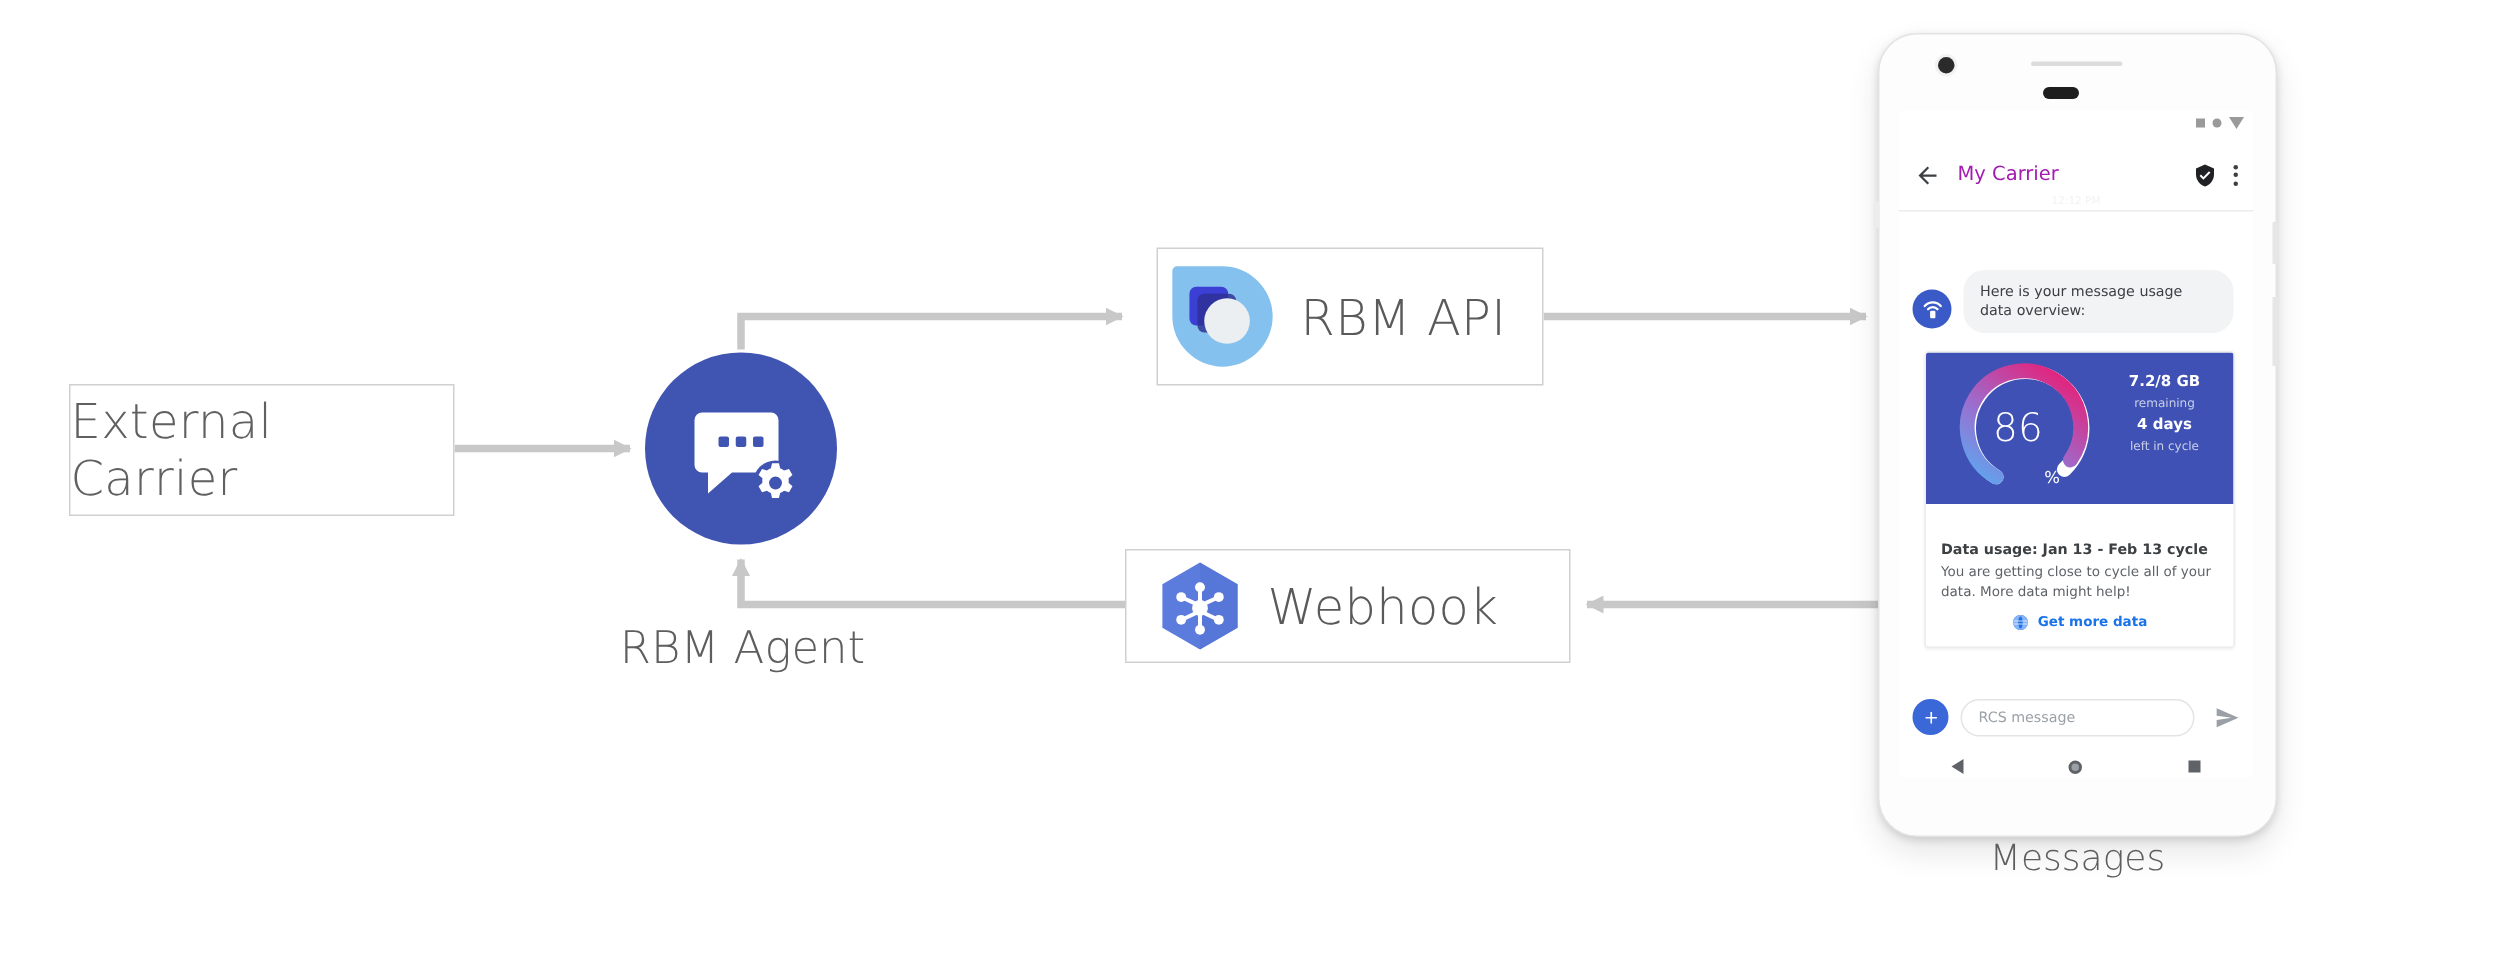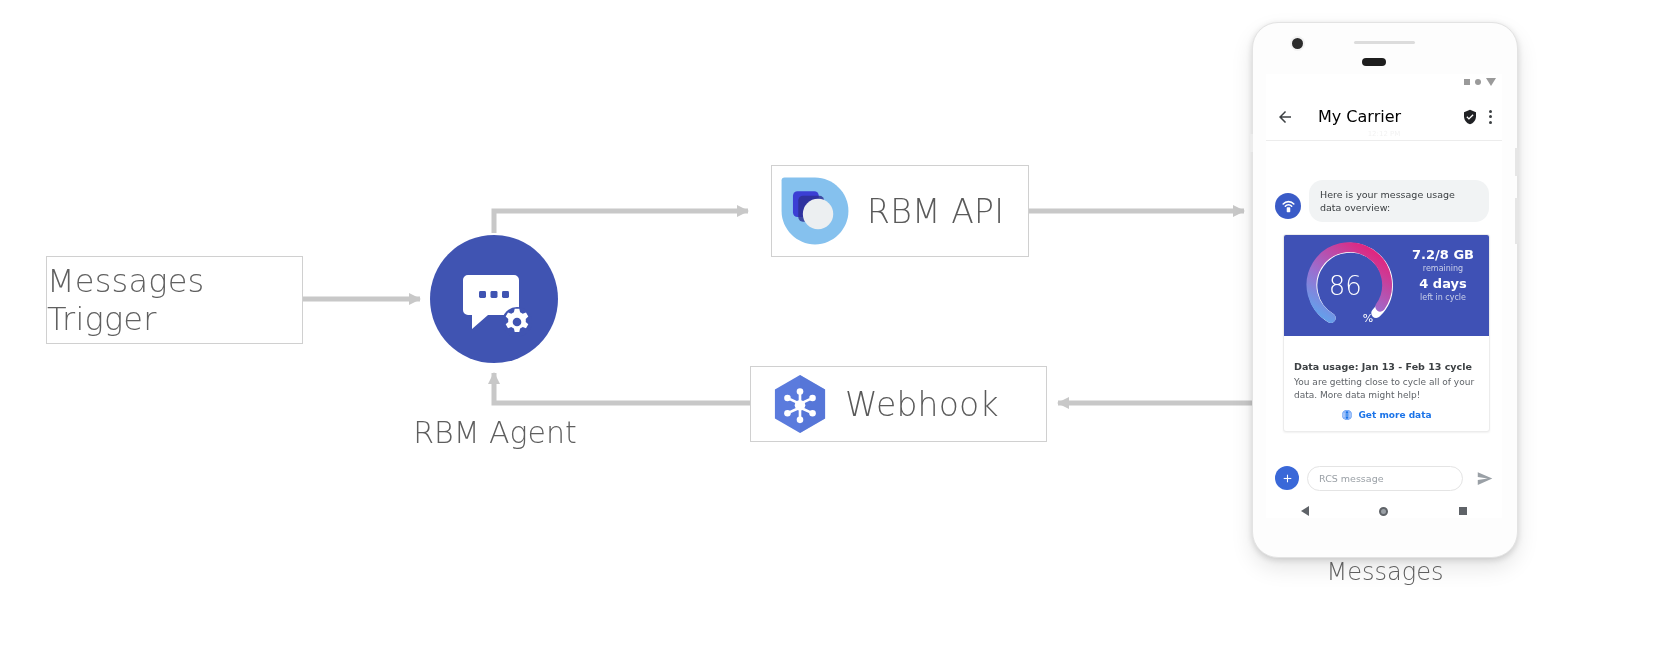--- a/index.html
+++ b/index.html
@@ -52,21 +52,21 @@
   .st-sq{width:6px;height:6px;background:#9a9a9a;}
   .st-dot{width:6px;height:6px;border-radius:50%;background:#9a9a9a;}
   .st-tri{width:0;height:0;border-left:5px solid transparent;border-right:5px solid transparent;
           border-top:8px solid #9a9a9a;}
 
   
   #appbar{position:absolute;left:0;top:19px;width:236px;height:48px;background:#fff;
           display:flex;align-items:center;padding:0 10px;box-sizing:border-box;
           border-bottom:1px solid #ececec;}
   #back-arrow{width:18px;height:18px;flex:0 0 auto;}
-  #appbar-title{margin-left:24px;font-size:16px;color:#000000;font-family:"DejaVu Sans",sans-serif;}
+  #appbar-title{margin-left:11px;font-size:13px;color:#a21caf;font-family:"DejaVu Sans",sans-serif;}
   #appbar-spacer{flex:1 1 auto;}
   #verified-icon{width:16px;height:16px;flex:0 0 auto;}
   #overflow-icon{margin-left:11px;display:flex;flex-direction:column;gap:2.5px;align-items:center;}
   .ov-dot{width:3px;height:3px;border-radius:50%;background:#3c4043;}
   #timestamp{position:absolute;left:0;top:56px;width:236px;text-align:center;font-size:7px;
              color:#f2f2f2;font-family:"DejaVu Sans",sans-serif;}
 
   
   #convo{position:absolute;left:0;top:69px;width:236px;height:310px;background:#fff;}
   #avatar{position:absolute;left:9px;top:50px;width:26px;height:26px;border-radius:50%;background:#3a5bc7;
@@ -79,21 +79,21 @@
   #card{position:absolute;left:17px;top:91px;width:205px;background:#fff;border:1px solid #ececec;
         border-radius:3px;overflow:hidden;box-shadow:0 1px 2px rgba(0,0,0,.06);}
   #card-hero{position:relative;height:101px;background:#3f51b5;}
   #gauge{position:absolute;left:22px;top:6px;width:90px;height:90px;}
   #gauge-pct{position:absolute;left:22px;top:6px;width:90px;height:90px;display:flex;
              align-items:center;justify-content:center;}
   #gauge-pct .num{font-size:26px;color:#fff;font-weight:300;font-family:"DejaVu Sans",sans-serif;line-height:1;}
   #gauge-pct .sym{font-size:11px;color:#fff;font-weight:400;align-self:flex-end;margin-bottom:6px;margin-left:1px;
                   font-family:"DejaVu Sans",sans-serif;}
   #hero-right{position:absolute;left:118px;top:12px;width:82px;color:#fff;text-align:center;}
-  .hr-big{font-size:13px;font-weight:bold;line-height:16px;font-family:"DejaVu Sans",sans-serif;}
+  .hr-big{font-size:10px;font-weight:bold;line-height:16px;font-family:"DejaVu Sans",sans-serif;}
   .hr-sub{font-size:8px;color:#c9cfe8;line-height:11px;font-family:"DejaVu Sans",sans-serif;}
   #hero-right .blk2{margin-top:2px;}
 
   #card-body{padding:24px 10px 6px 10px;}
   #card-title{font-size:9.5px;font-weight:bold;color:#3c4043;line-height:13px;
               font-family:"DejaVu Sans",sans-serif;}
   #card-desc{font-size:9px;color:#5f6368;line-height:12.5px;margin-top:3px;
              font-family:"DejaVu Sans",sans-serif;}
   #card-action{display:flex;align-items:center;justify-content:center;gap:5px;padding:8px 0 4px 0;}
   #card-action .a-lbl{font-size:9px;color:#1a73e8;font-weight:bold;font-family:"DejaVu Sans",sans-serif;}
@@ -136,21 +136,21 @@
     <path d="M494,233 L494,211 L748,211" fill="none" stroke="#c8c8c8" stroke-width="5" marker-end="url(#ah)"></path>
 
     <line x1="1029" y1="211" x2="1244" y2="211" stroke="#c8c8c8" stroke-width="5" marker-end="url(#ah)"></line>
 
     <line x1="1252" y1="403" x2="1058" y2="403" stroke="#c8c8c8" stroke-width="5" marker-end="url(#ah)"></line>
 
     <path d="M750,403 L494,403 L494,373" fill="none" stroke="#c8c8c8" stroke-width="5" marker-end="url(#ah)"></path>
   </svg>
 
   <div class="flowbox" id="ext-trigger">
-    <span class="lbl">Messages Trigger</span>
+    <span class="lbl">External Carrier</span>
   </div>
 
   <div id="agent-circle">
     <svg id="agent-icon" viewBox="0 0 128 128">
       <path d="M38,40 h46 a5,5 0 0 1 5,5 v30 a5,5 0 0 1 -5,5 h-26 l-16,14 v-14 h-4 a5,5 0 0 1 -5,-5 v-30 a5,5 0 0 1 5,-5 z" fill="#ffffff"></path>
       <rect x="49" y="56" width="7" height="7" rx="1.4" fill="#4054b2"></rect>
       <rect x="60.5" y="56" width="7" height="7" rx="1.4" fill="#4054b2"></rect>
       <rect x="72" y="56" width="7" height="7" rx="1.4" fill="#4054b2"></rect>
       <g transform="translate(87,87)">
         <circle cx="0" cy="0" r="15" fill="#4054b2"></circle>

